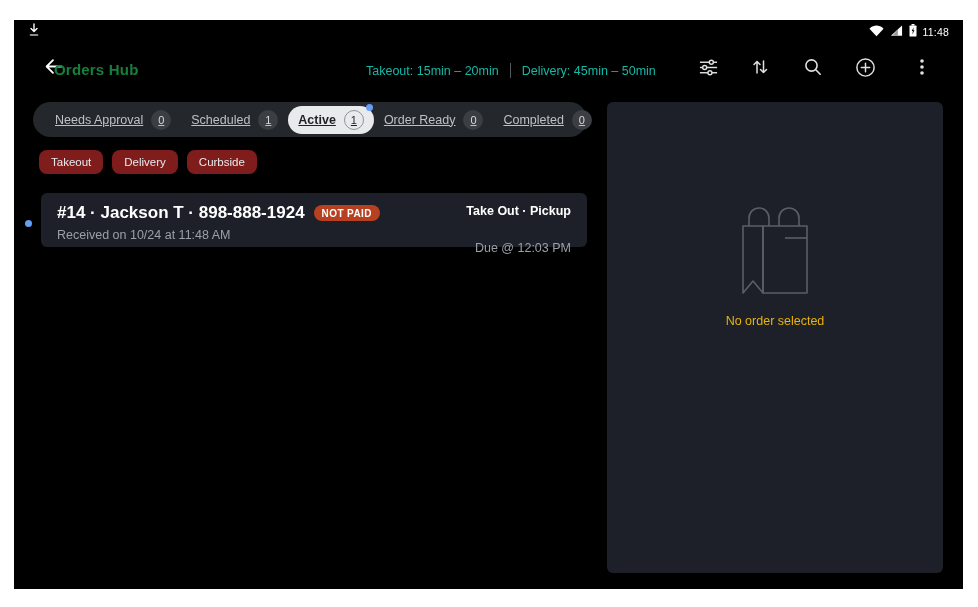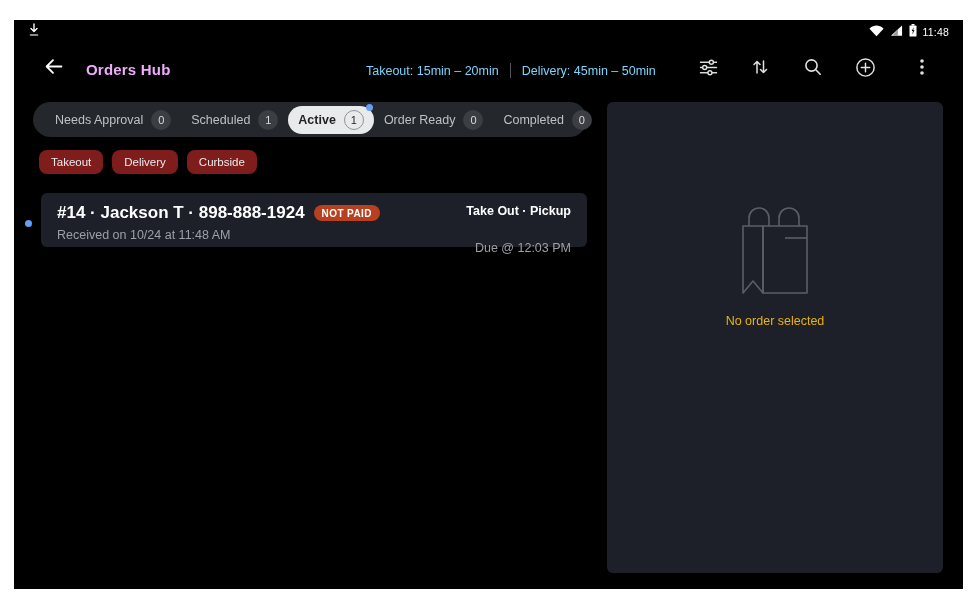--- a/index.html
+++ b/index.html
@@ -6,29 +6,29 @@
   .screen{position:absolute;left:14px;top:20px;width:949px;height:569px;background:#000;overflow:hidden;}
 
   
   .status-bar{position:absolute;left:0;top:0;width:100%;height:24px;box-sizing:border-box;display:flex;align-items:center;justify-content:space-between;padding:0 14px;gap:40px;}
   .sb-right{display:flex;align-items:center;gap:6px;}
   .sb-time{color:#fff;font-size:10.5px;font-weight:500;letter-spacing:.2px;}
 
   
   .header{position:absolute;left:0;top:24px;width:100%;height:48px;}
   .back-btn{position:absolute;left:28px;top:13px;width:22px;height:22px;display:flex;align-items:center;justify-content:center;cursor:pointer;}
-  .header-title{position:absolute;left:72px;top:17px;color:#f0abfc;font-size:15px;font-weight:700;letter-spacing:.2px;}
-  .prep-times{position:absolute;left:352px;top:19px;display:flex;align-items:center;gap:11px;color:#7dd3fc;font-size:12.5px;}
+  .header-title{position:absolute;left:40px;top:17px;color:#15803d;font-size:15px;font-weight:700;letter-spacing:.2px;}
+  .prep-times{position:absolute;left:352px;top:19px;display:flex;align-items:center;gap:11px;color:#14b8a6;font-size:12.5px;}
   .prep-divider{width:1px;height:15px;background:#55585c;}
   .hicon{position:absolute;top:9px;width:28px;height:28px;display:flex;align-items:center;justify-content:center;cursor:pointer;}
   .hicon.tune{left:680px;}.hicon.sort{left:732px;}.hicon.search{left:785px;}.hicon.add{left:837px;}.hicon.more{left:894px;}
 
   
   .tab-bar{position:absolute;left:19px;top:82px;width:554px;height:35px;box-sizing:border-box;background:#24272b;border-radius:18px;display:flex;align-items:center;justify-content:space-between;padding:0 12px;}
-  .tab{position:relative;display:flex;align-items:center;gap:8px;height:28px;padding:0 10px;border-radius:14px;color:#bdc1c5;font-size:12.5px;cursor:pointer;white-space:nowrap;}
+  .tab{position:relative;display:flex;align-items:center;gap:8px;height:28px;padding:0 10px;border-radius:14px;color:#bdc1c5;font-size:12.5px;cursor:pointer;white-space:nowrap;text-decoration:underline;}
   .tab-count{min-width:20px;height:20px;box-sizing:border-box;border-radius:50%;background:#3b3f44;color:#d9dbde;font-size:11px;display:flex;align-items:center;justify-content:center;}
   .tab.active{background:#e9eaec;color:#1f2225;font-weight:600;}
   .tab.active .tab-count{background:transparent;border:1px solid #8f9398;color:#1f2225;font-weight:400;}
   .tab-dot{position:absolute;right:1px;top:-2px;width:7px;height:7px;border-radius:50%;background:#669df6;}
 
   
   .chips{position:absolute;left:25px;top:130px;display:flex;gap:9px;}
   .chip{background:#7f1d1d;color:#e8e9eb;font-size:11.5px;padding:6px 12px;border-radius:8px;cursor:pointer;}
 
   

